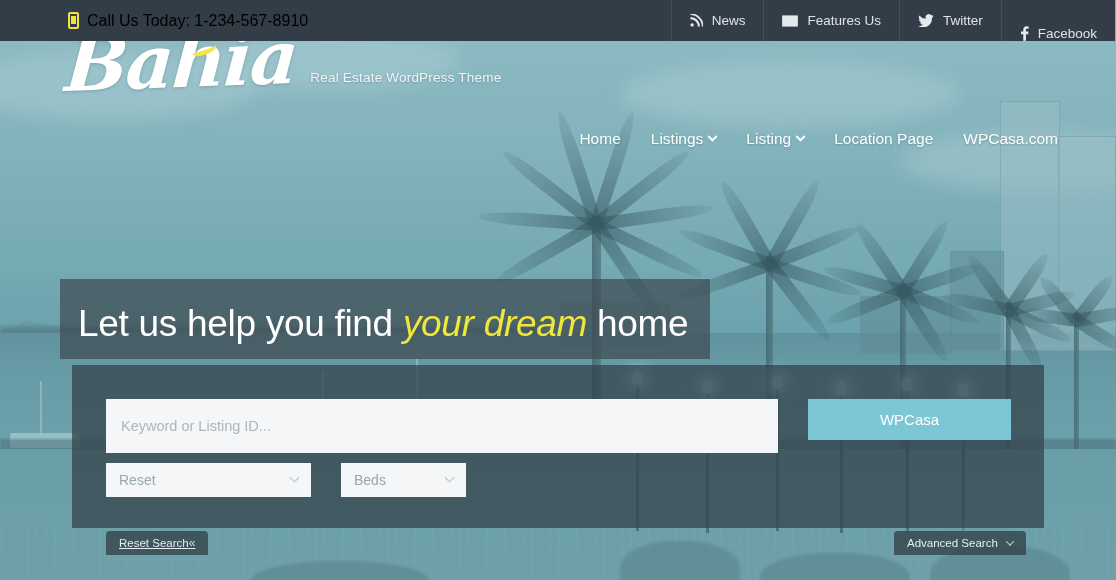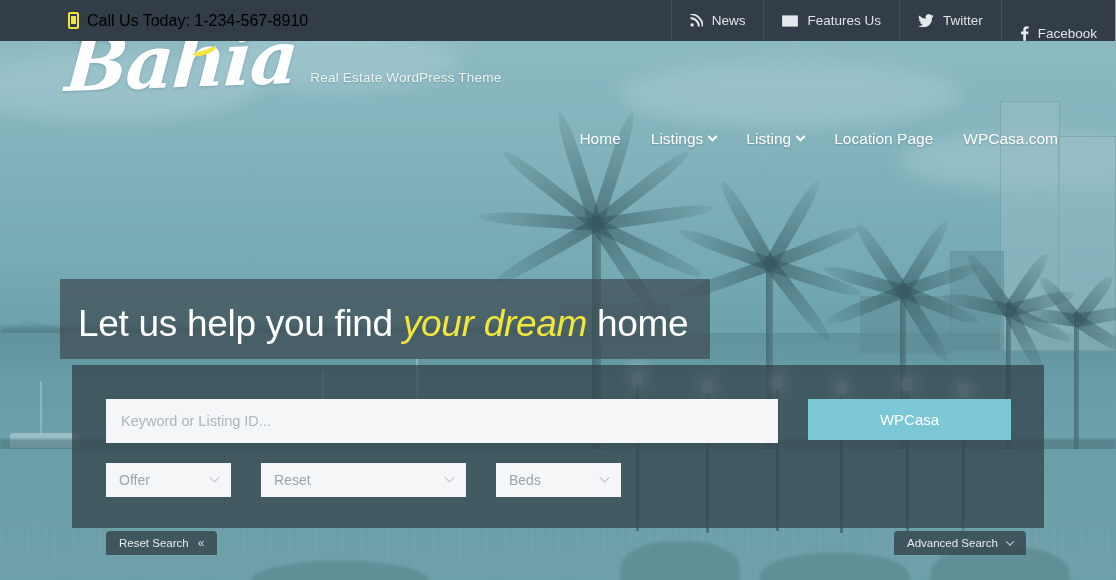--- a/index.html
+++ b/index.html
@@ -295,21 +295,21 @@
     background: rgba(53,69,76,.76);
     z-index: 20;
   }
   .search-row {
     position: absolute;
     left: 34px; top: 34px;
     display: flex;
     gap: 30px;
   }
   .search-input {
-    width: 672px; height: 44px;
+    width: 672px; height: 54px;
     background: #f4f6f7;
     border: none;
     outline: none;
     padding: 0 15px;
     font-family: "Liberation Sans", sans-serif;
     font-size: 14.5px;
     color: #4b5b63;
   }
   .search-input::placeholder { color: #aab6bd; }
   .search-btn {
@@ -354,26 +354,26 @@
 
   
   .reset-tab {
     position: absolute;
     left: 106px; top: 531px;
     height: 24px;
     background: rgba(53,69,76,.82);
     border-radius: 4px 4px 0 0;
     display: flex;
     align-items: center;
-    gap: 9px;
     padding: 0 13px;
     color: #e6ecee;
     font-size: 11.5px;
     cursor: pointer;
     z-index: 25;
+    text-decoration: underline;
   }
   .adv-tab {
     position: absolute;
     left: 894px; top: 531px;
     height: 24px;
     background: rgba(53,69,76,.82);
     border-radius: 4px 4px 0 0;
     display: flex;
     align-items: center;
     gap: 9px;
@@ -592,24 +592,20 @@
   </div>
 
   <div class="search-panel">
 
     <div class="search-row">
       <input class="search-input" type="text" placeholder="Keyword or Listing ID..." style="">
       <button class="search-btn">WPCasa</button>
     </div>
 
     <div class="filter-row">
-      <div class="filter f-offer">
-        <span>Offer</span>
-        <i class="dchev"></i>
-      </div>
       <div class="filter f-type">
         <span>Reset</span>
         <i class="dchev"></i>
       </div>
       <div class="filter f-beds">
         <span>Beds</span>
         <i class="dchev"></i>
       </div>
     </div>
   </div>

